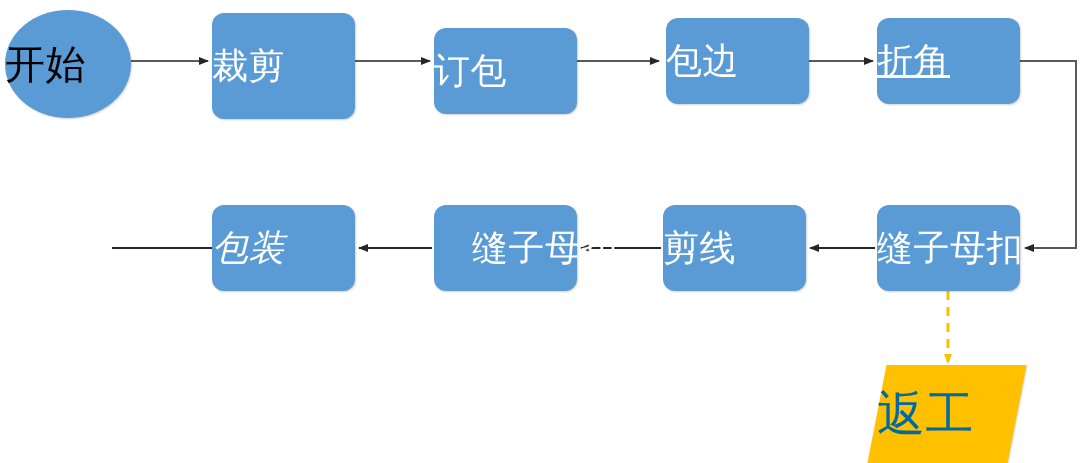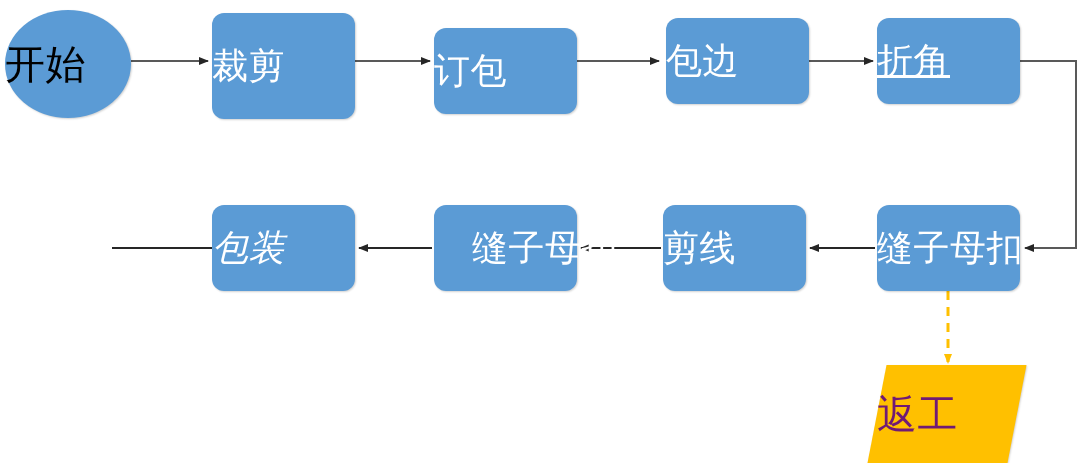--- a/index.html
+++ b/index.html
@@ -71,22 +71,22 @@
     border: 1px solid rgba(255,255,255,0.55);
     border-radius: 50%;
     background: #5B9BD5;
   }
   .shape-cylinder .node-label {
     position: relative;
     z-index: 2;
   }
   
   .shape-parallelogram {
-    color: #701a75;
-    font-size: 40px;
+    color: #0369a1;
+    font-size: 48px;
   }
   .para-bg {
     position: absolute;
     left: 0;
     top: 0;
     width: 100%;
     height: 100%;
     background: #FFC000;
     transform: skewX(-11deg);
     box-shadow: 1px 1px 2px rgba(0,0,0,0.18);

